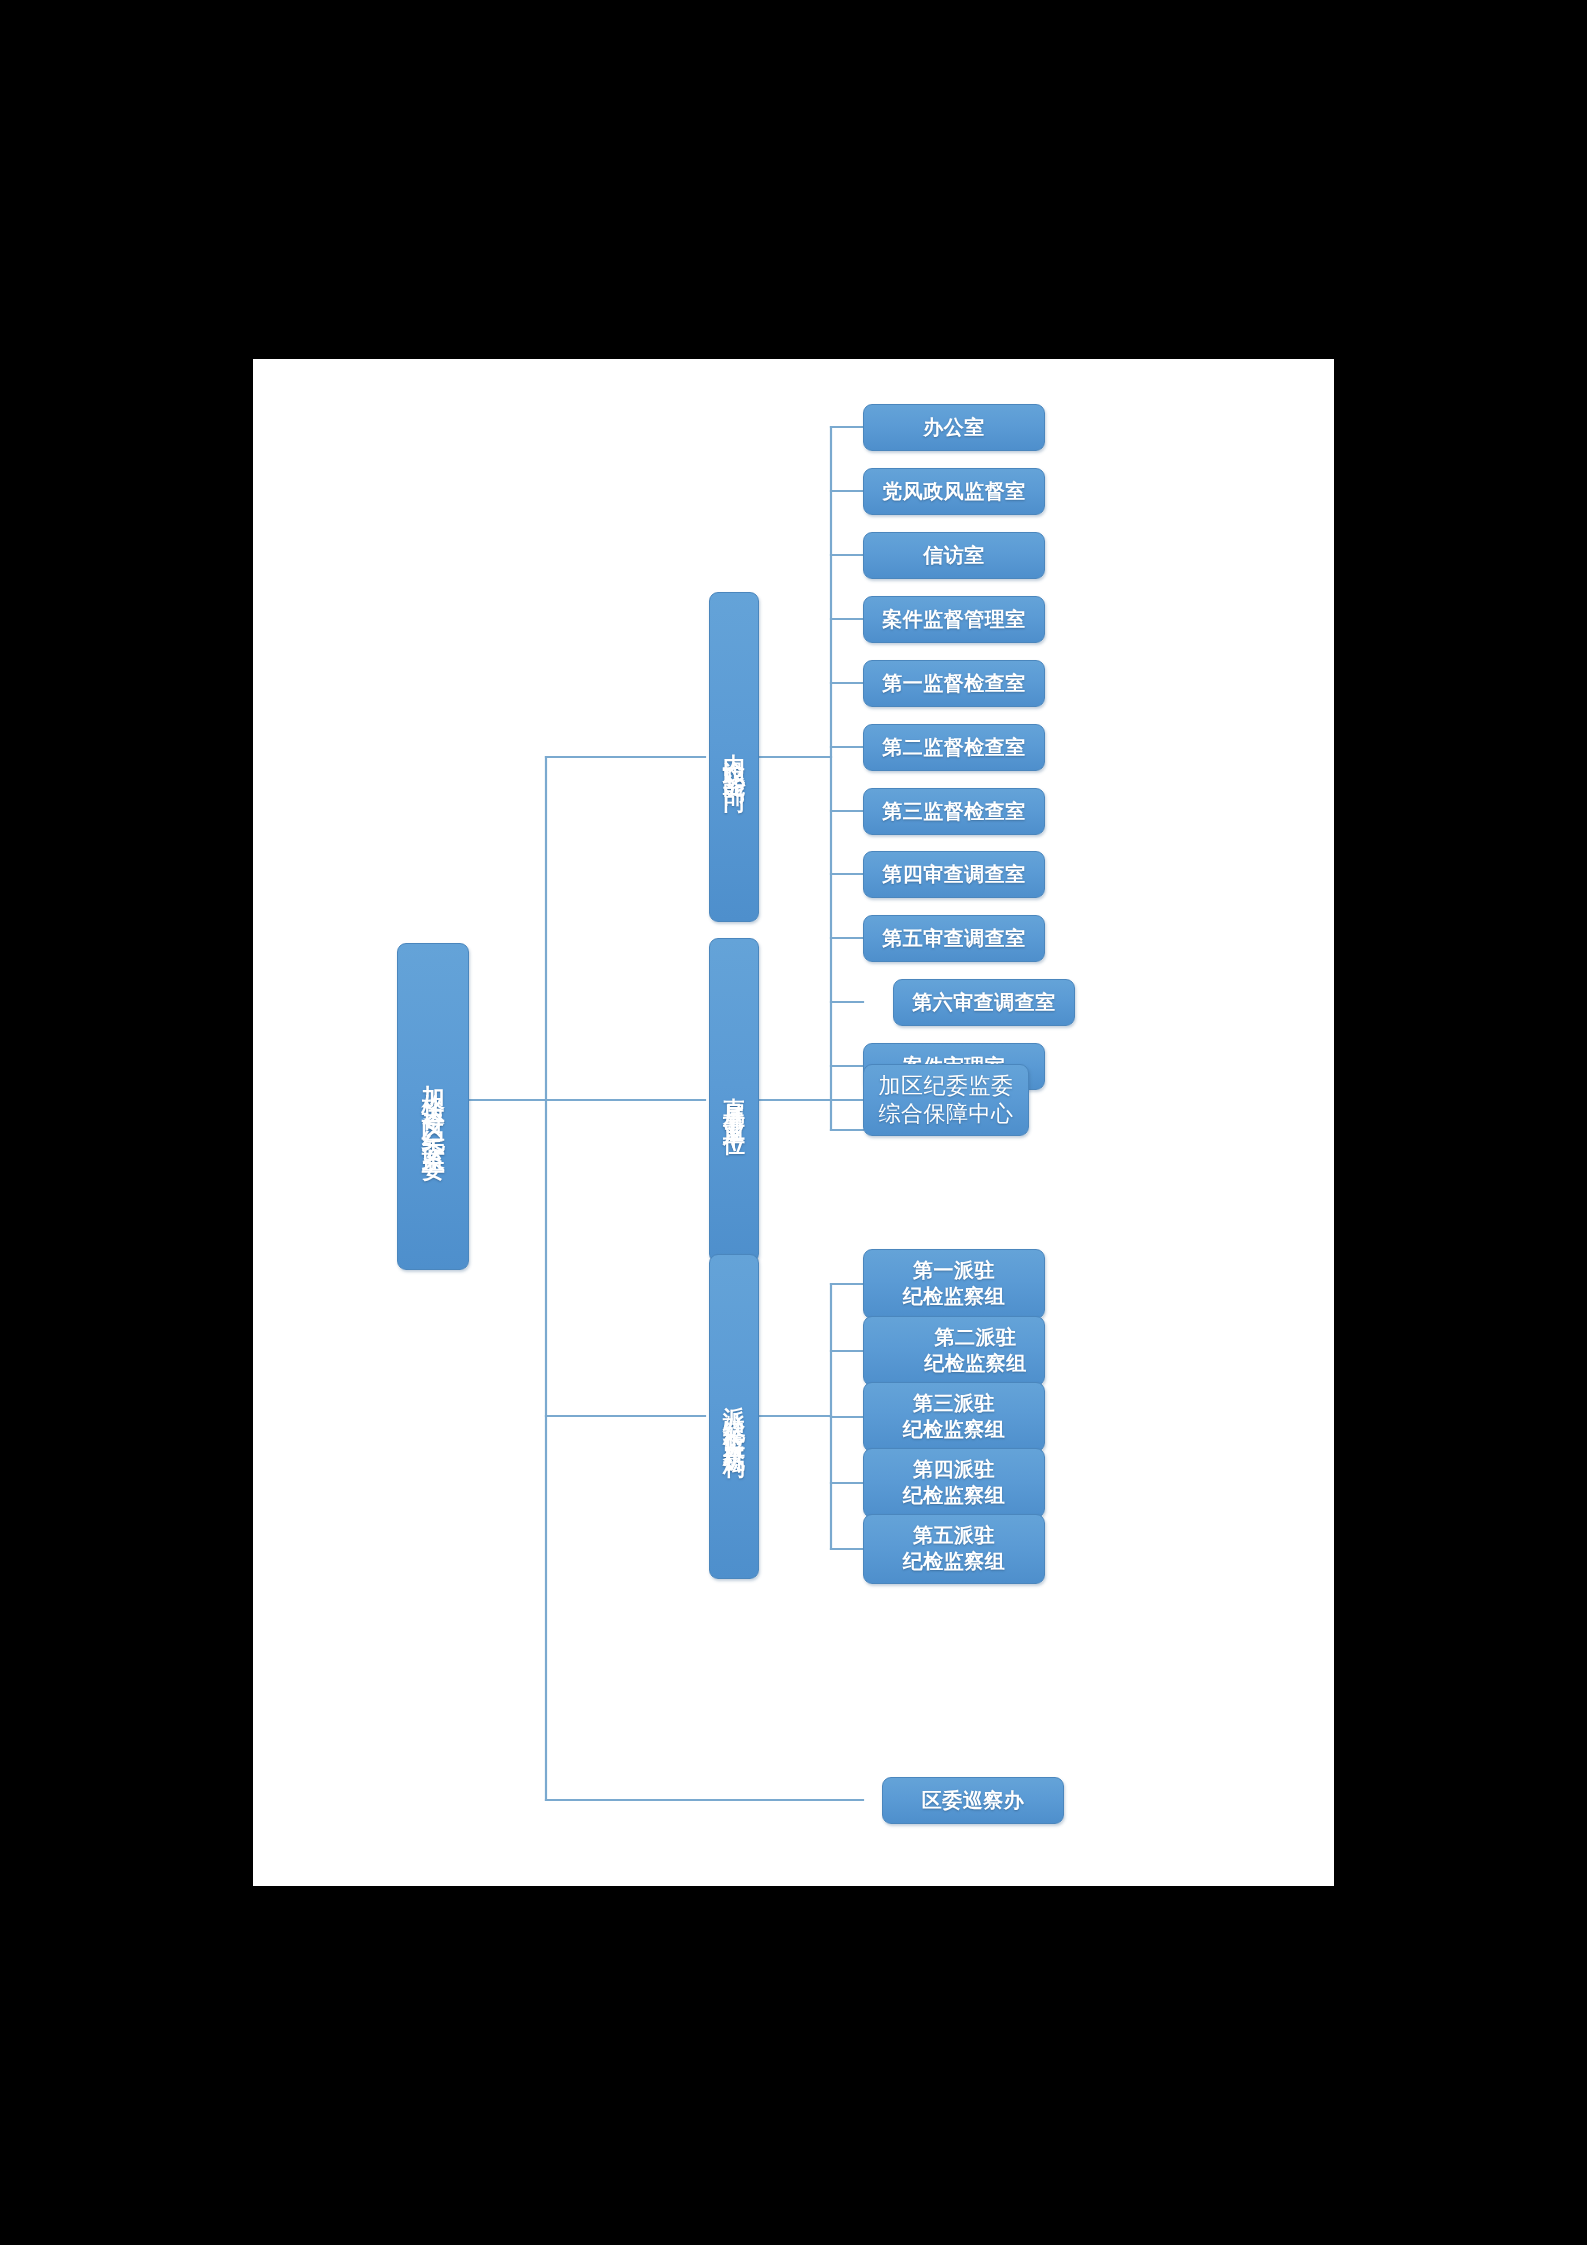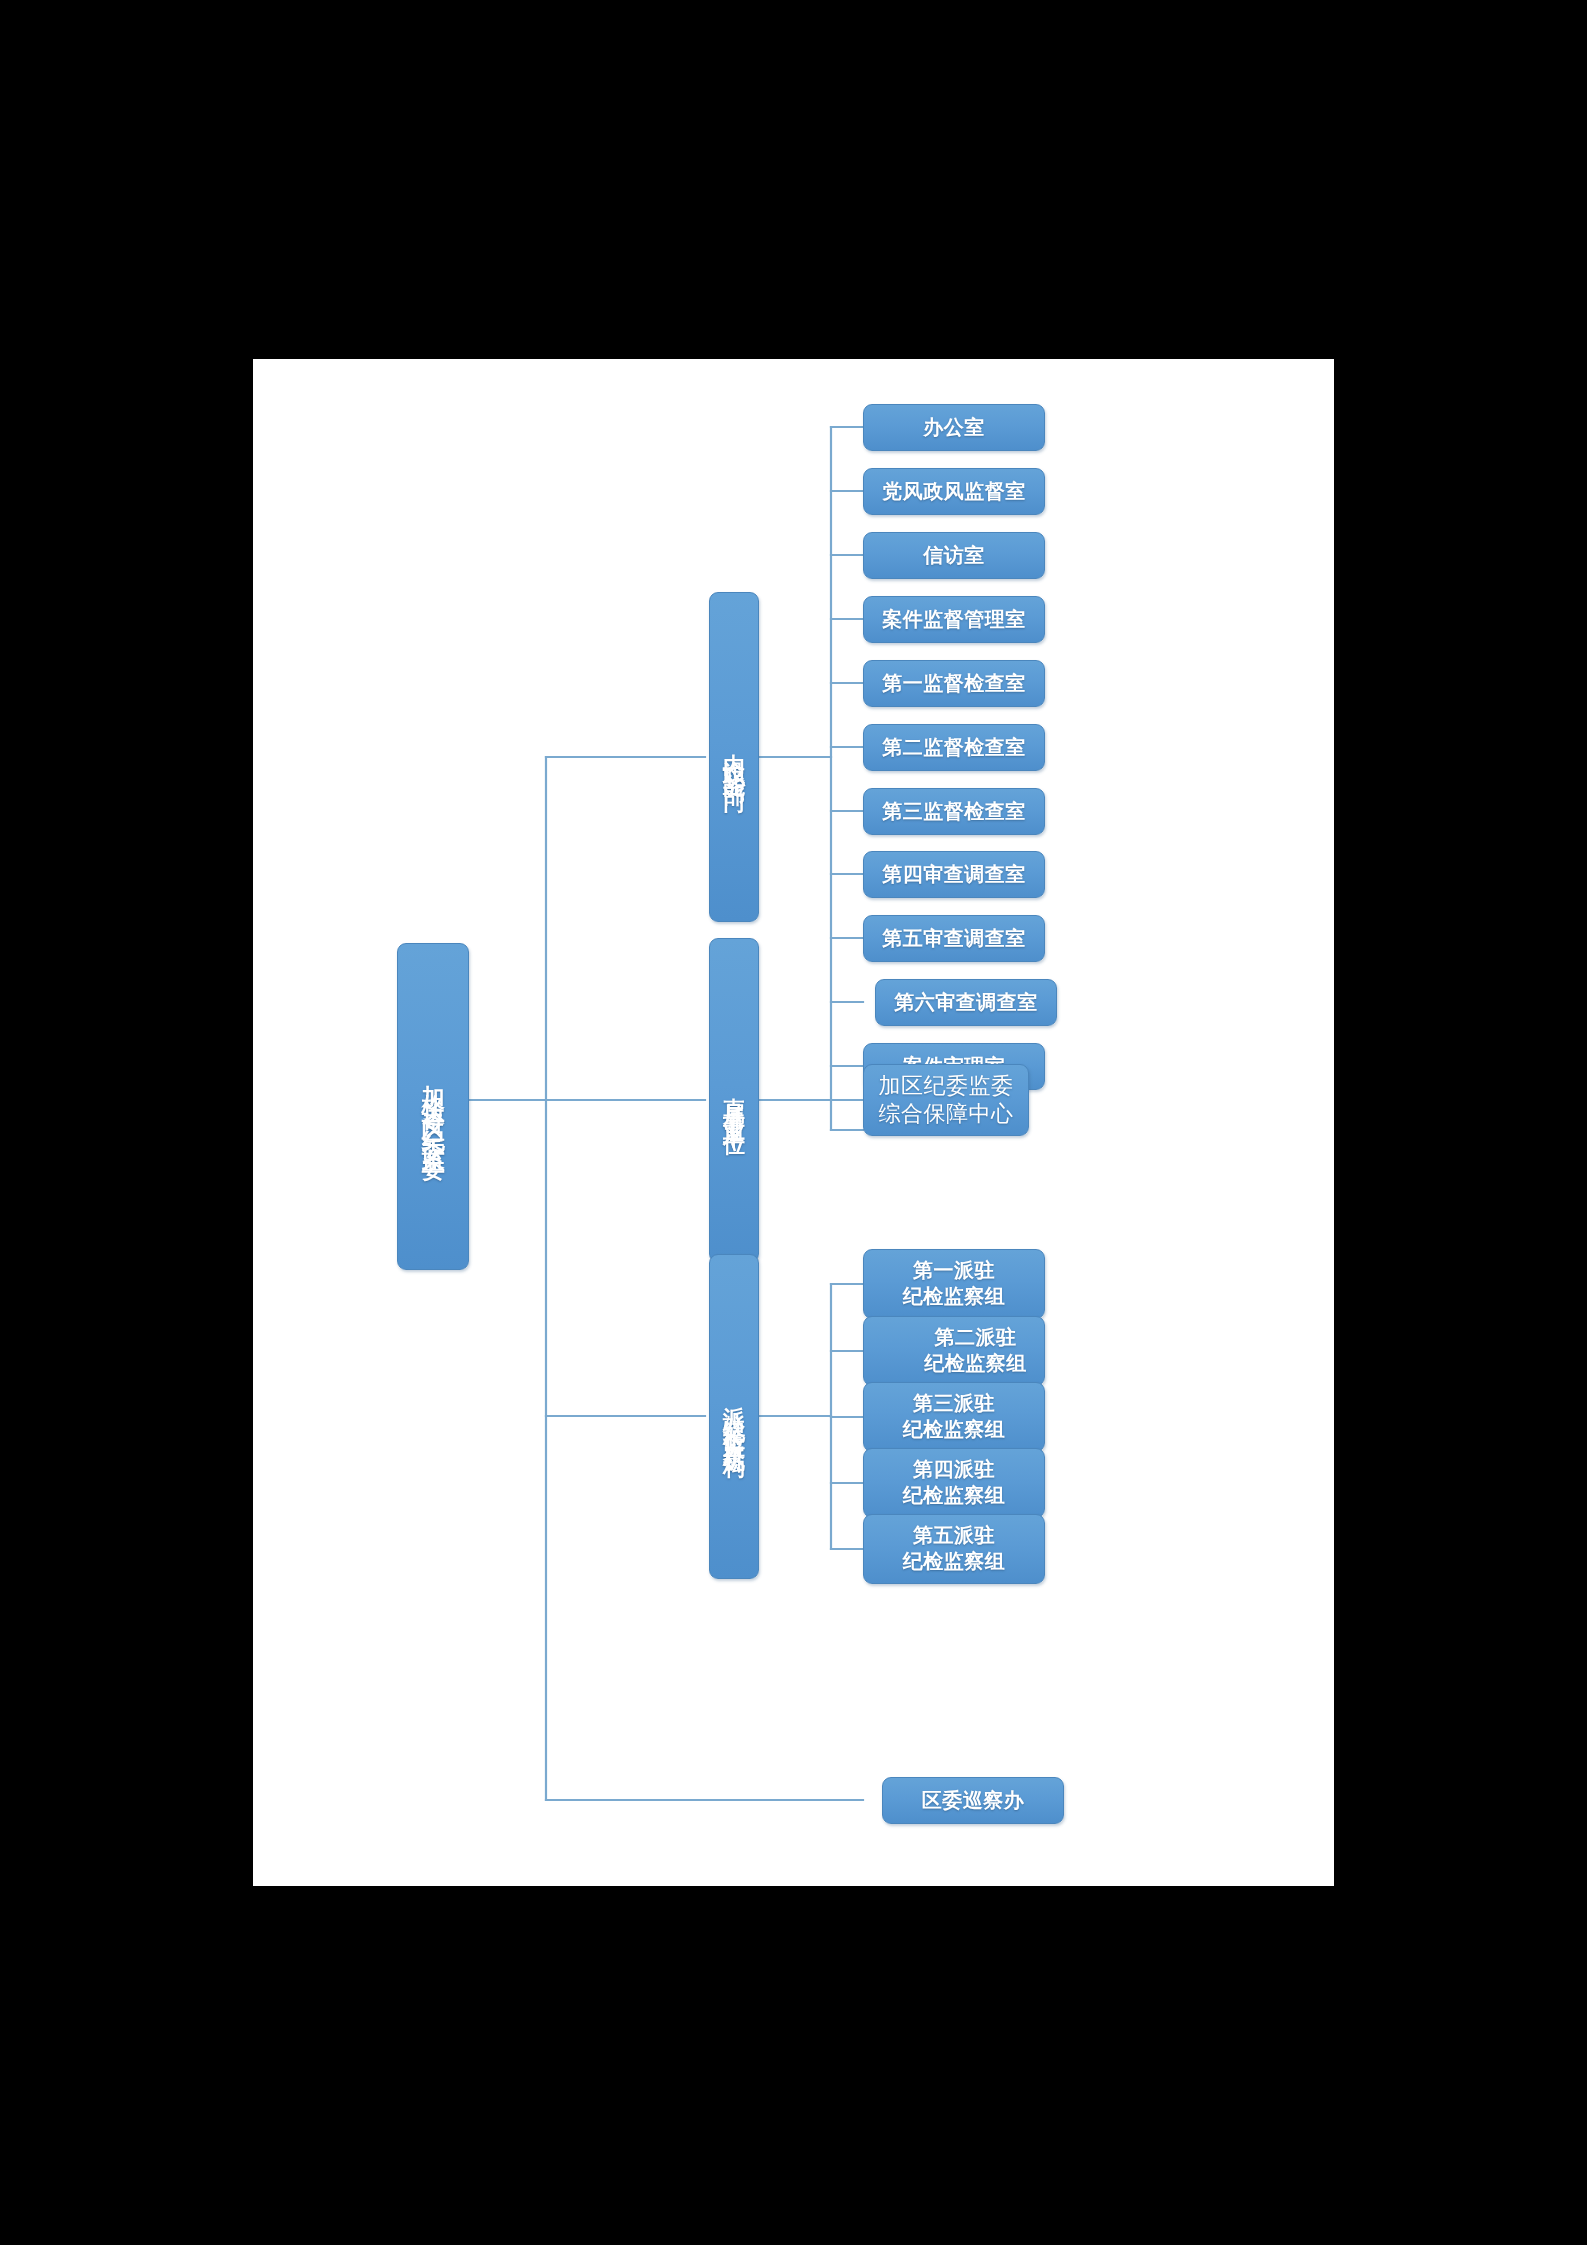--- a/index.html
+++ b/index.html
@@ -171,21 +171,21 @@
     <div class="node leaf" style="left:610px; top:301px;">第一监督检查室</div>
 
     <div class="node leaf" style="left:610px; top:365px;">第二监督检查室</div>
 
     <div class="node leaf" style="left:610px; top:429px;">第三监督检查室</div>
 
     <div class="node leaf" style="left:610px; top:492px;">第四审查调查室</div>
 
     <div class="node leaf" style="left:610px; top:556px;">第五审查调查室</div>
 
-    <div class="node leaf" style="left:622px; top:620px;">第六审查调查室</div>
+    <div class="node leaf" style="left:640px; top:620px;">第六审查调查室</div>
 
     <div class="node leaf" style="left:610px; top:684px;">案件审理室</div>
 
     <div class="node vnode" style="left:456px; top:579px; width:50px; height:325px;">直属事业单位</div>
 
     <div class="node leafwide" style="left:610px; top:705px;">
       <span class="l2">加区纪委监委</span>
       <span class="l2">综合保障中心</span>
     </div>
 

